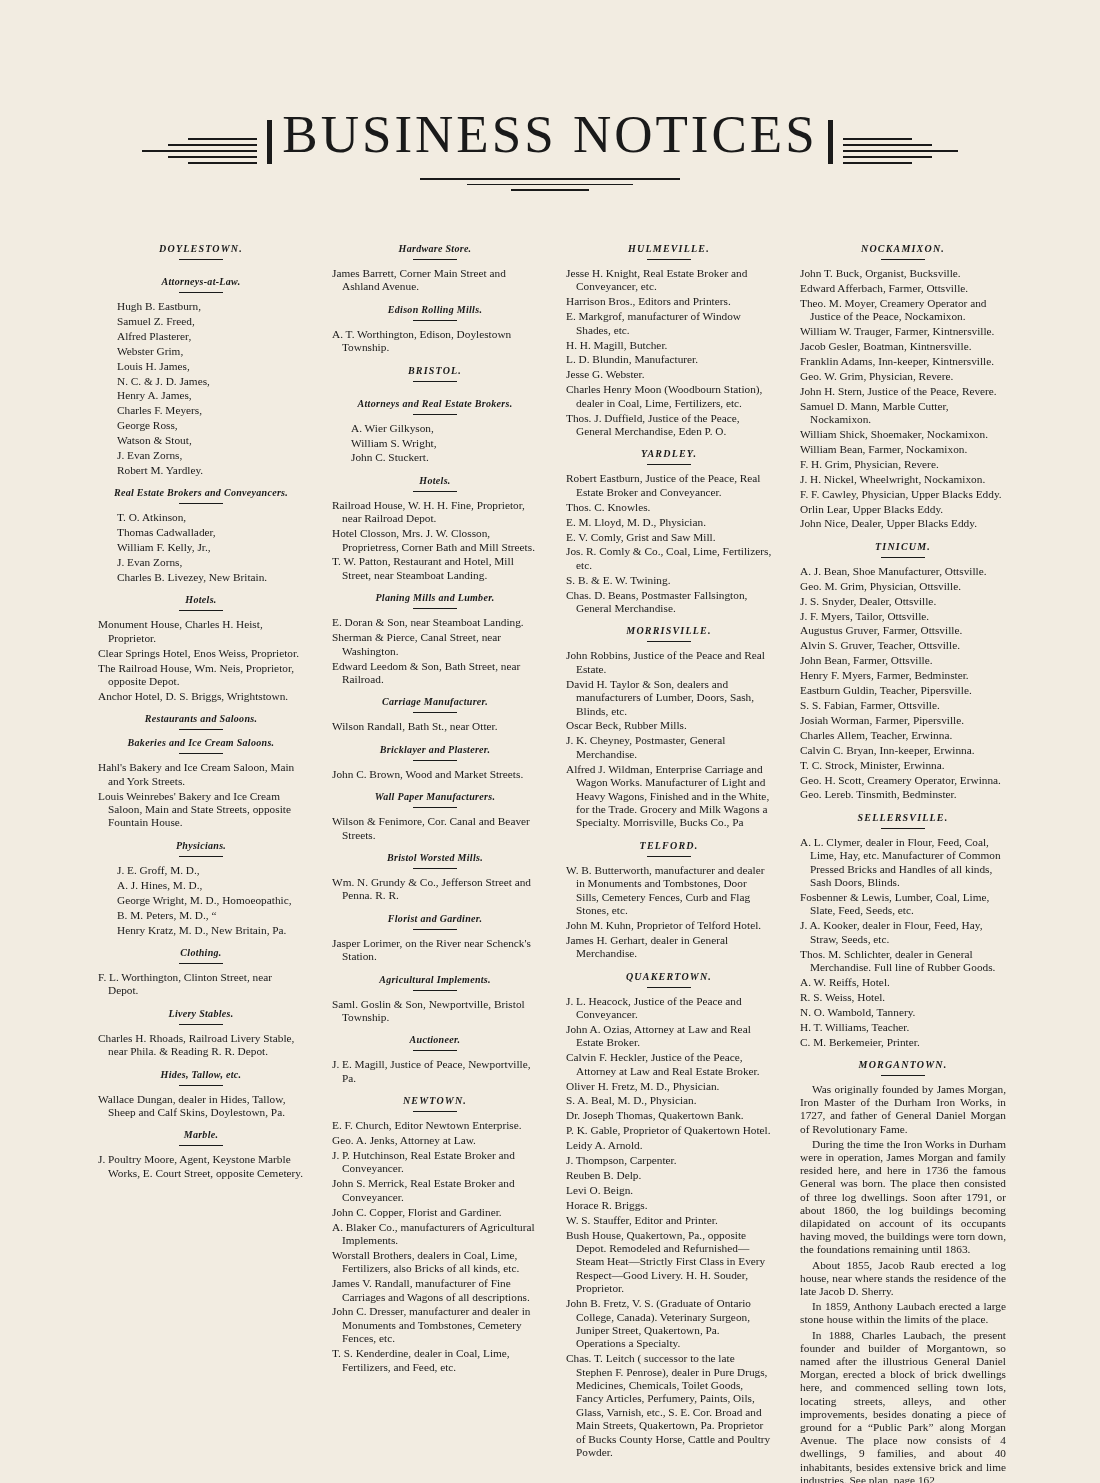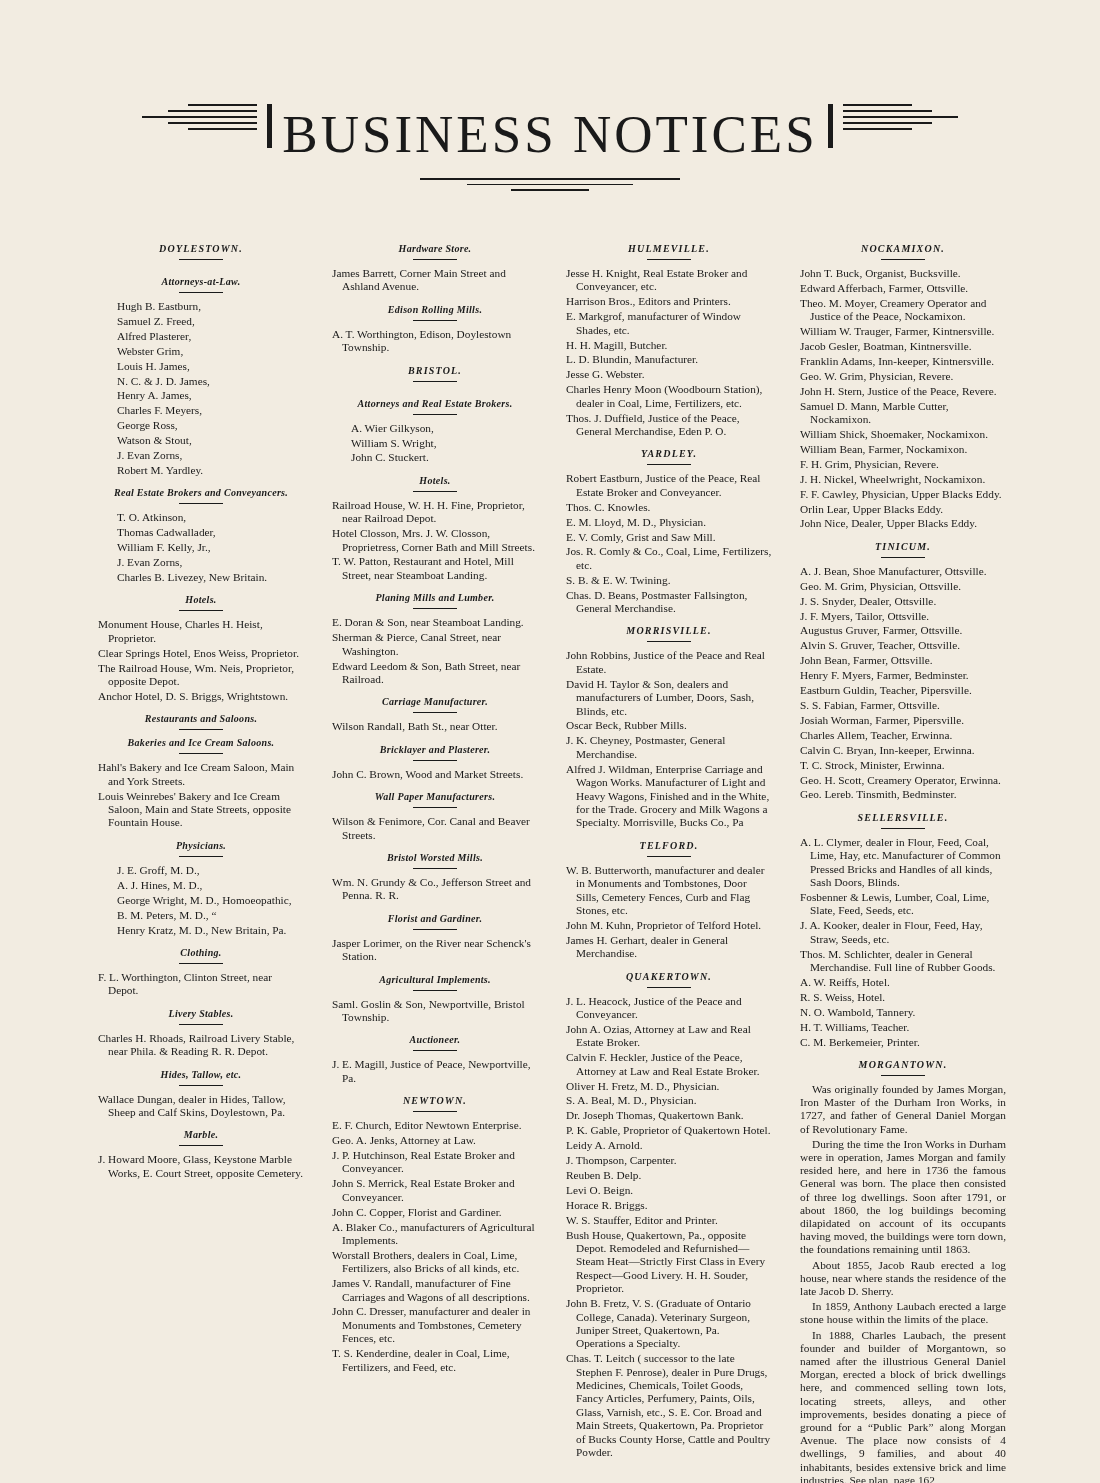--- a/index.html
+++ b/index.html
@@ -8,21 +8,21 @@
     background:#f2ece1;
     font-family:"Liberation Serif", serif;
     color:#1a1a1a;
     position:relative;
     overflow:hidden;
   }
   .page { position:relative; width:1100px; height:1483px; padding:0; }
 
   
   .masthead { text-align:center; padding-top:104px; }
-  .mast-row { display:flex; align-items:flex-start; justify-content:center; gap:10px; }
+  .mast-row { display:flex; align-items:flex-end; justify-content:center; gap:10px; }
   .mast-title {
     font-family:"Liberation Serif", serif;
     font-size:53px;
     letter-spacing:3px;
     font-weight:400;
     white-space:nowrap;
   }
   .rules-left, .rules-right { display:flex; flex-direction:column; gap:4px; width:115px; }
   .rules-left div, .rules-right div { height:2px; background:#1a1a1a; }
   .rules-left div:nth-child(1){ width:60%; margin-left:40%; }
@@ -188,21 +188,21 @@
           <li>Charles H. Rhoads, Railroad Livery Stable, near Phila. &amp; Reading R. R. Depot.</li>
         </ul>
         <div class="sec-head">Hides, Tallow, etc.</div>
         <div class="divider"></div>
         <ul class="entries hang">
           <li>Wallace Dungan, dealer in Hides, Tallow, Sheep and Calf Skins, Doylestown, Pa.</li>
         </ul>
         <div class="sec-head">Marble.</div>
         <div class="divider"></div>
         <ul class="entries hang">
-          <li>J. Howard Moore, Glass, Keystone Marble Works, E. Court Street, opposite Cemetery.</li>
+          <li>J. Poultry Moore, Agent, Keystone Marble Works, E. Court Street, opposite Cemetery.</li>
         </ul>
       </div>
       <div class="col">
         <div class="sec-head">Hardware Store.</div>
         <div class="divider"></div>
         <ul class="entries hang">
           <li>James Barrett, Corner Main Street and Ashland Avenue.</li>
         </ul>
         <div class="sec-head">Edison Rolling Mills.</div>
         <div class="divider"></div>

